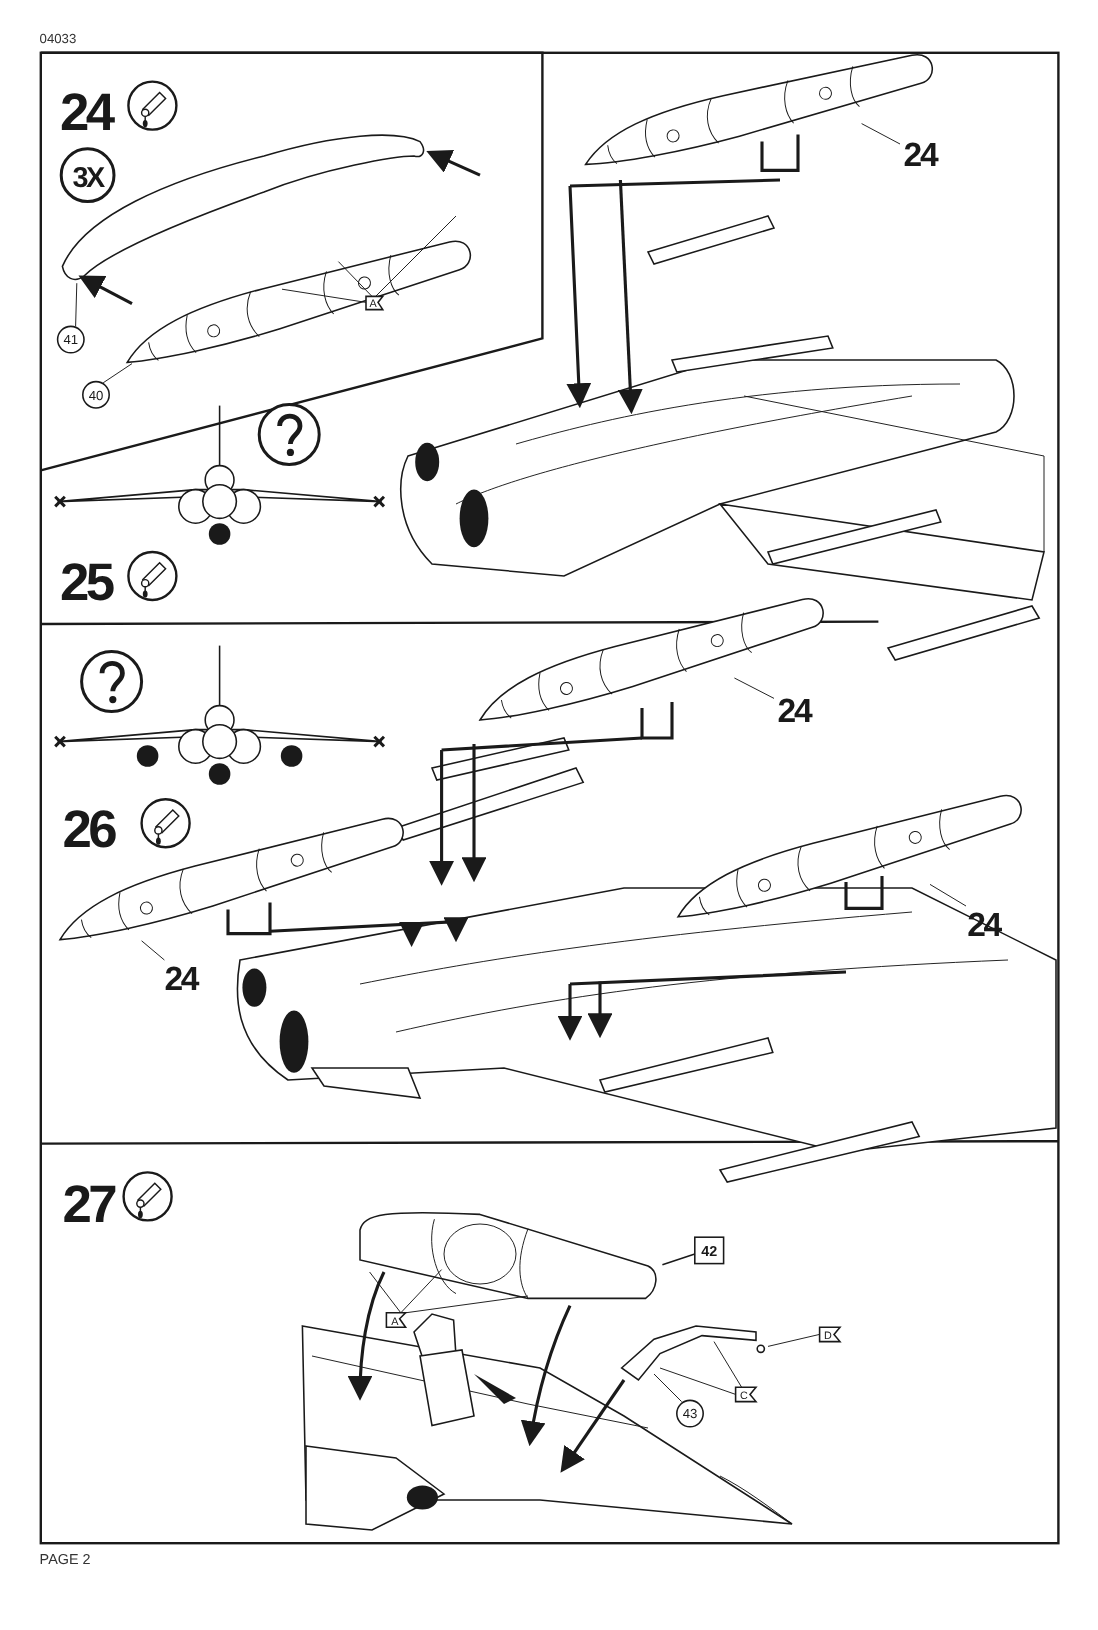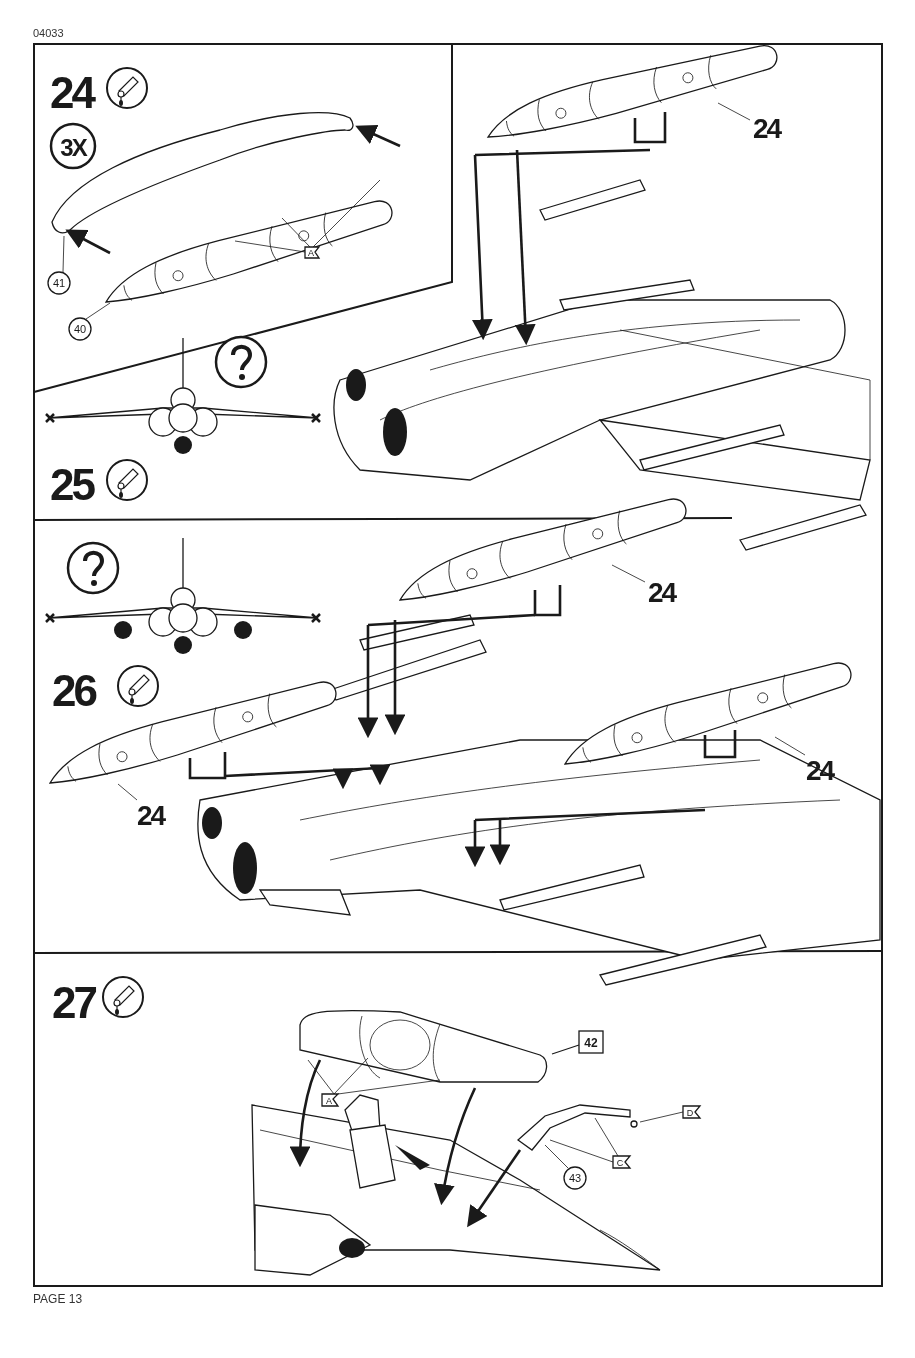--- a/index.html
+++ b/index.html
@@ -204,13 +204,13 @@
 
   <path d="M683,1106 L700,1106 L695,1112 L700,1118 L683,1118 Z" class="fillw"></path>
   <text x="690" y="1116" text-anchor="middle" class="callout" style="font-size:9px">D</text>
   <line x1="683" y1="1112" x2="640" y2="1122" class="ln-thin"></line>
 
   <circle cx="575" cy="1178" r="11" class="fillw"></circle>
   <text x="575" y="1182" text-anchor="middle" class="callout" style="font-size:11px">43</text>
   <line x1="568" y1="1168" x2="545" y2="1145" class="ln-thin"></line>
 </svg>
 
-<div class="footer">PAGE 13</div>
+<div class="footer">PAGE 2</div>
 
 </body></html>

